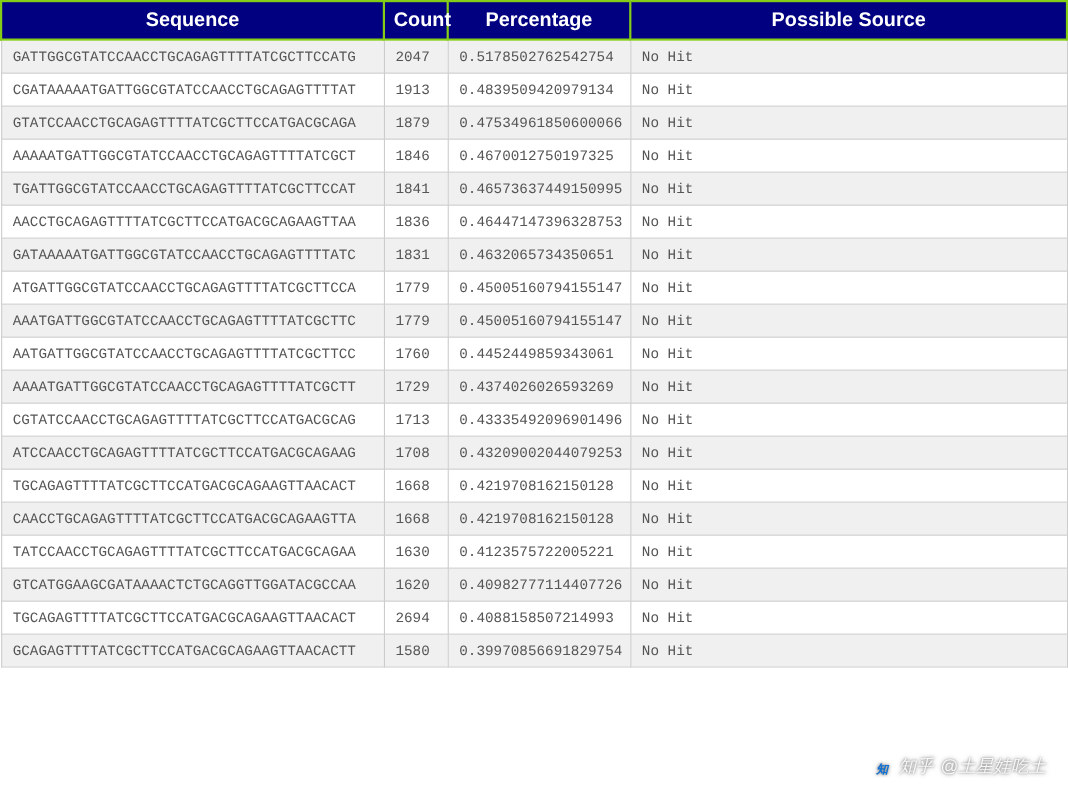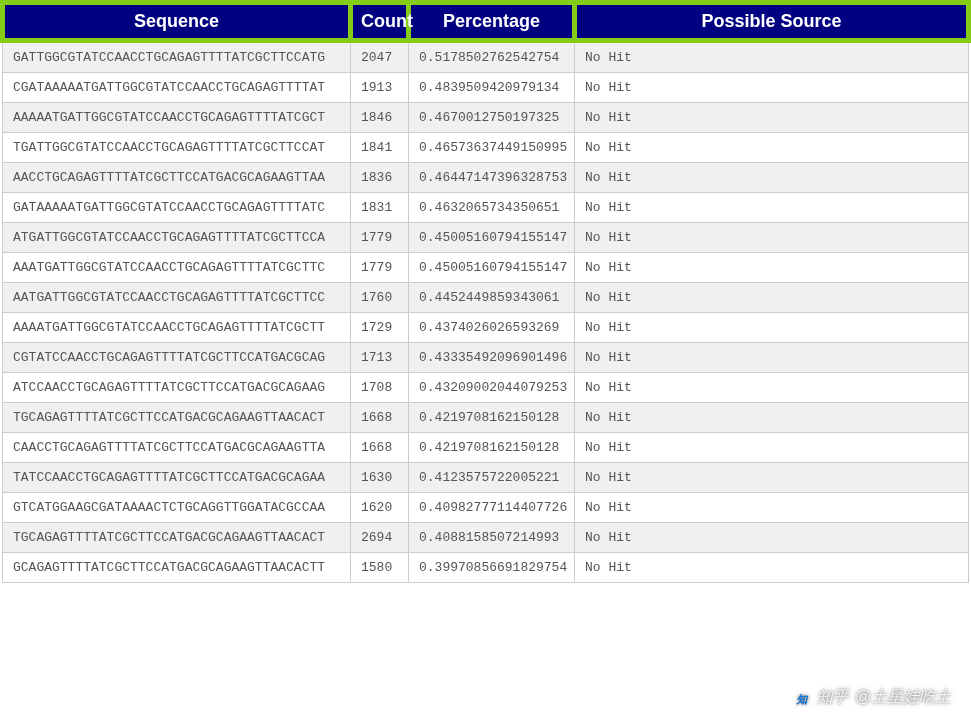--- a/index.html
+++ b/index.html
@@ -15,21 +15,21 @@
     width: 100%;
     table-layout: fixed;
   }
   thead th {
     background: #000080;
     color: #fff;
     font-weight: bold;
     font-size: 18px;
     padding: 6px 8px;
     text-align: center;
-    border: 5px solid #84cc16;
+    border: 2px solid #84cc16;
   }
   tbody td {
     padding: 7px 10px;
     border: 1px solid #ccc;
     font-family: "Courier New", Courier, monospace;
     font-size: 13px;
     color: #555;
     white-space: nowrap;
     overflow: hidden;
   }
@@ -89,20 +89,26 @@
         <td>0.5178502762542754</td>
         <td>No Hit</td>
       </tr>
       <tr>
         <td>CGATAAAAATGATTGGCGTATCCAACCTGCAGAGTTTTAT</td>
         <td>1913</td>
         <td>0.4839509420979134</td>
         <td>No Hit</td>
       </tr>
       <tr>
+        <td>GTATCCAACCTGCAGAGTTTTATCGCTTCCATGACGCAGA</td>
+        <td>1879</td>
+        <td>0.47534961850600066</td>
+        <td>No Hit</td>
+      </tr>
+      <tr>
         <td>AAAAATGATTGGCGTATCCAACCTGCAGAGTTTTATCGCT</td>
         <td>1846</td>
         <td>0.4670012750197325</td>
         <td>No Hit</td>
       </tr>
       <tr>
         <td>TGATTGGCGTATCCAACCTGCAGAGTTTTATCGCTTCCAT</td>
         <td>1841</td>
         <td>0.46573637449150995</td>
         <td>No Hit</td>

